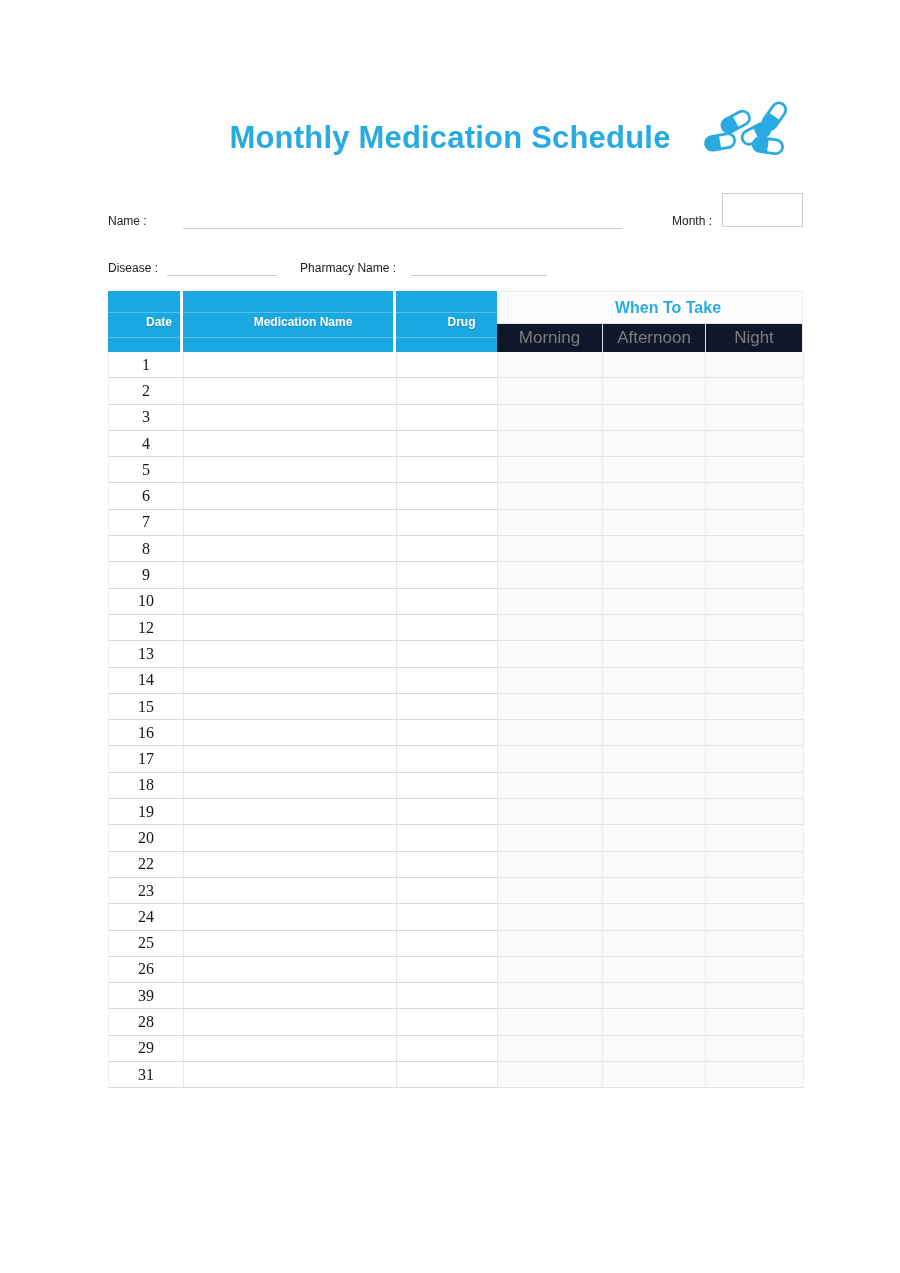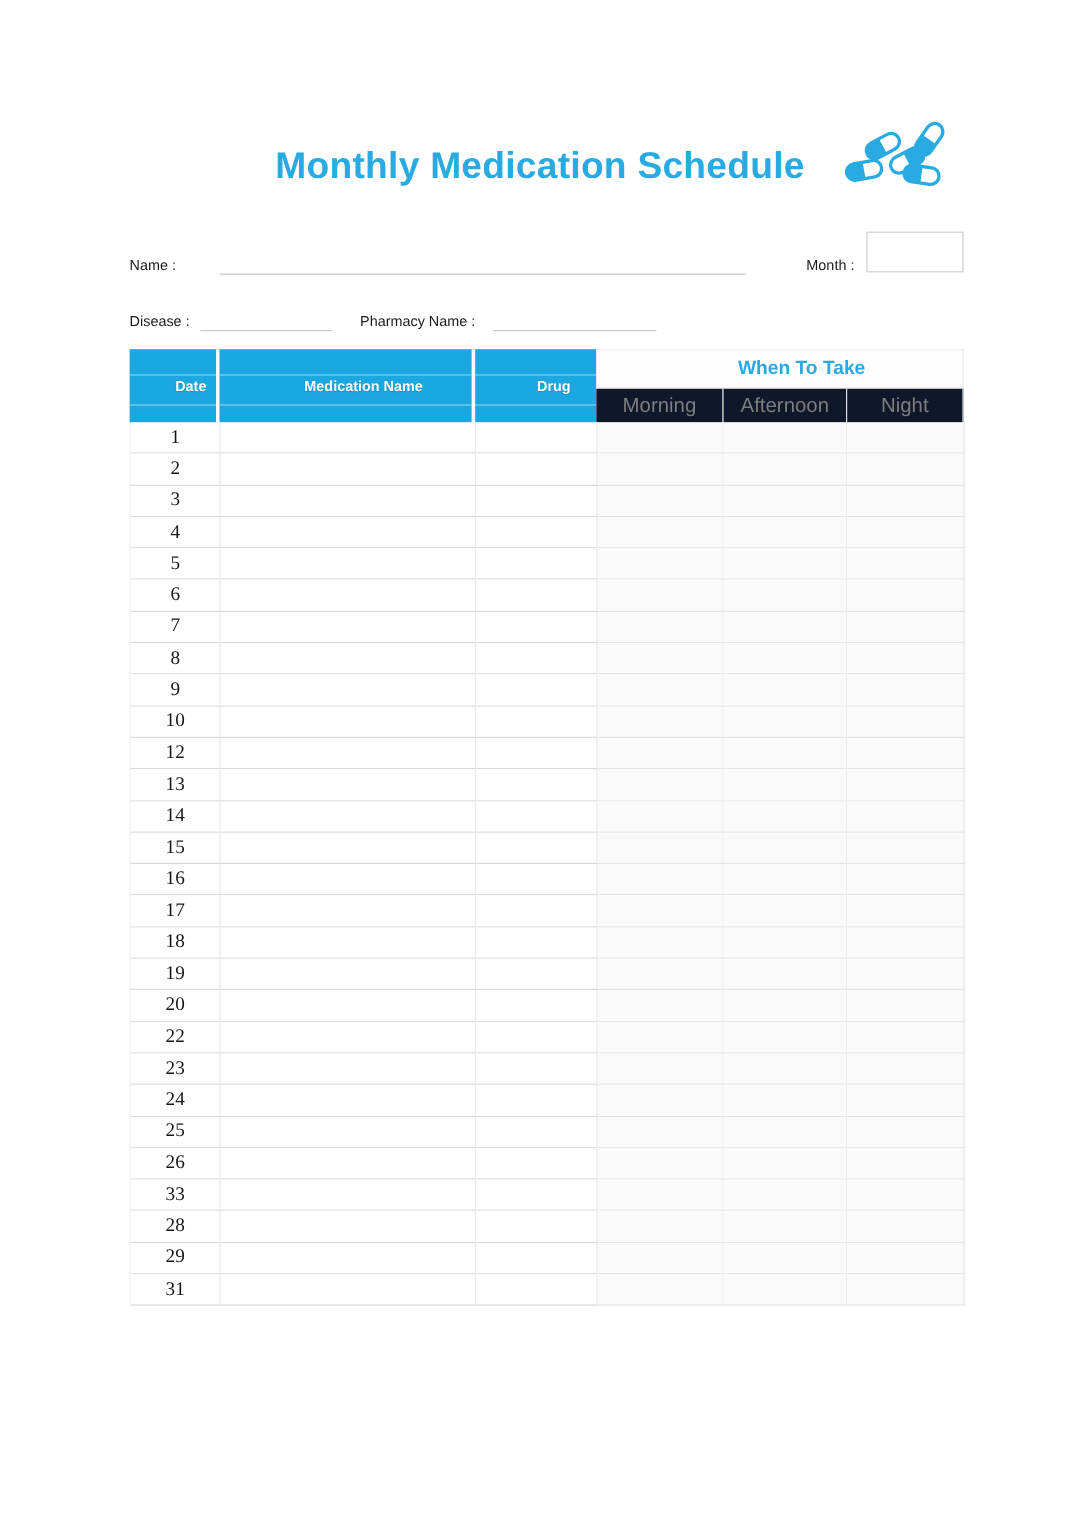--- a/index.html
+++ b/index.html
@@ -338,21 +338,21 @@
   <div class="trow cols">
     <div class="td c-date">26</div>
     <div class="td c-med"></div>
     <div class="td c-drug"></div>
     <div class="td c-when"></div>
     <div class="td c-when"></div>
     <div class="td c-when c-night"></div>
   </div>
 
   <div class="trow cols">
-    <div class="td c-date">33</div>
+    <div class="td c-date">39</div>
     <div class="td c-med"></div>
     <div class="td c-drug"></div>
     <div class="td c-when"></div>
     <div class="td c-when"></div>
     <div class="td c-when c-night"></div>
   </div>
 
   <div class="trow cols">
     <div class="td c-date">28</div>
     <div class="td c-med"></div>

